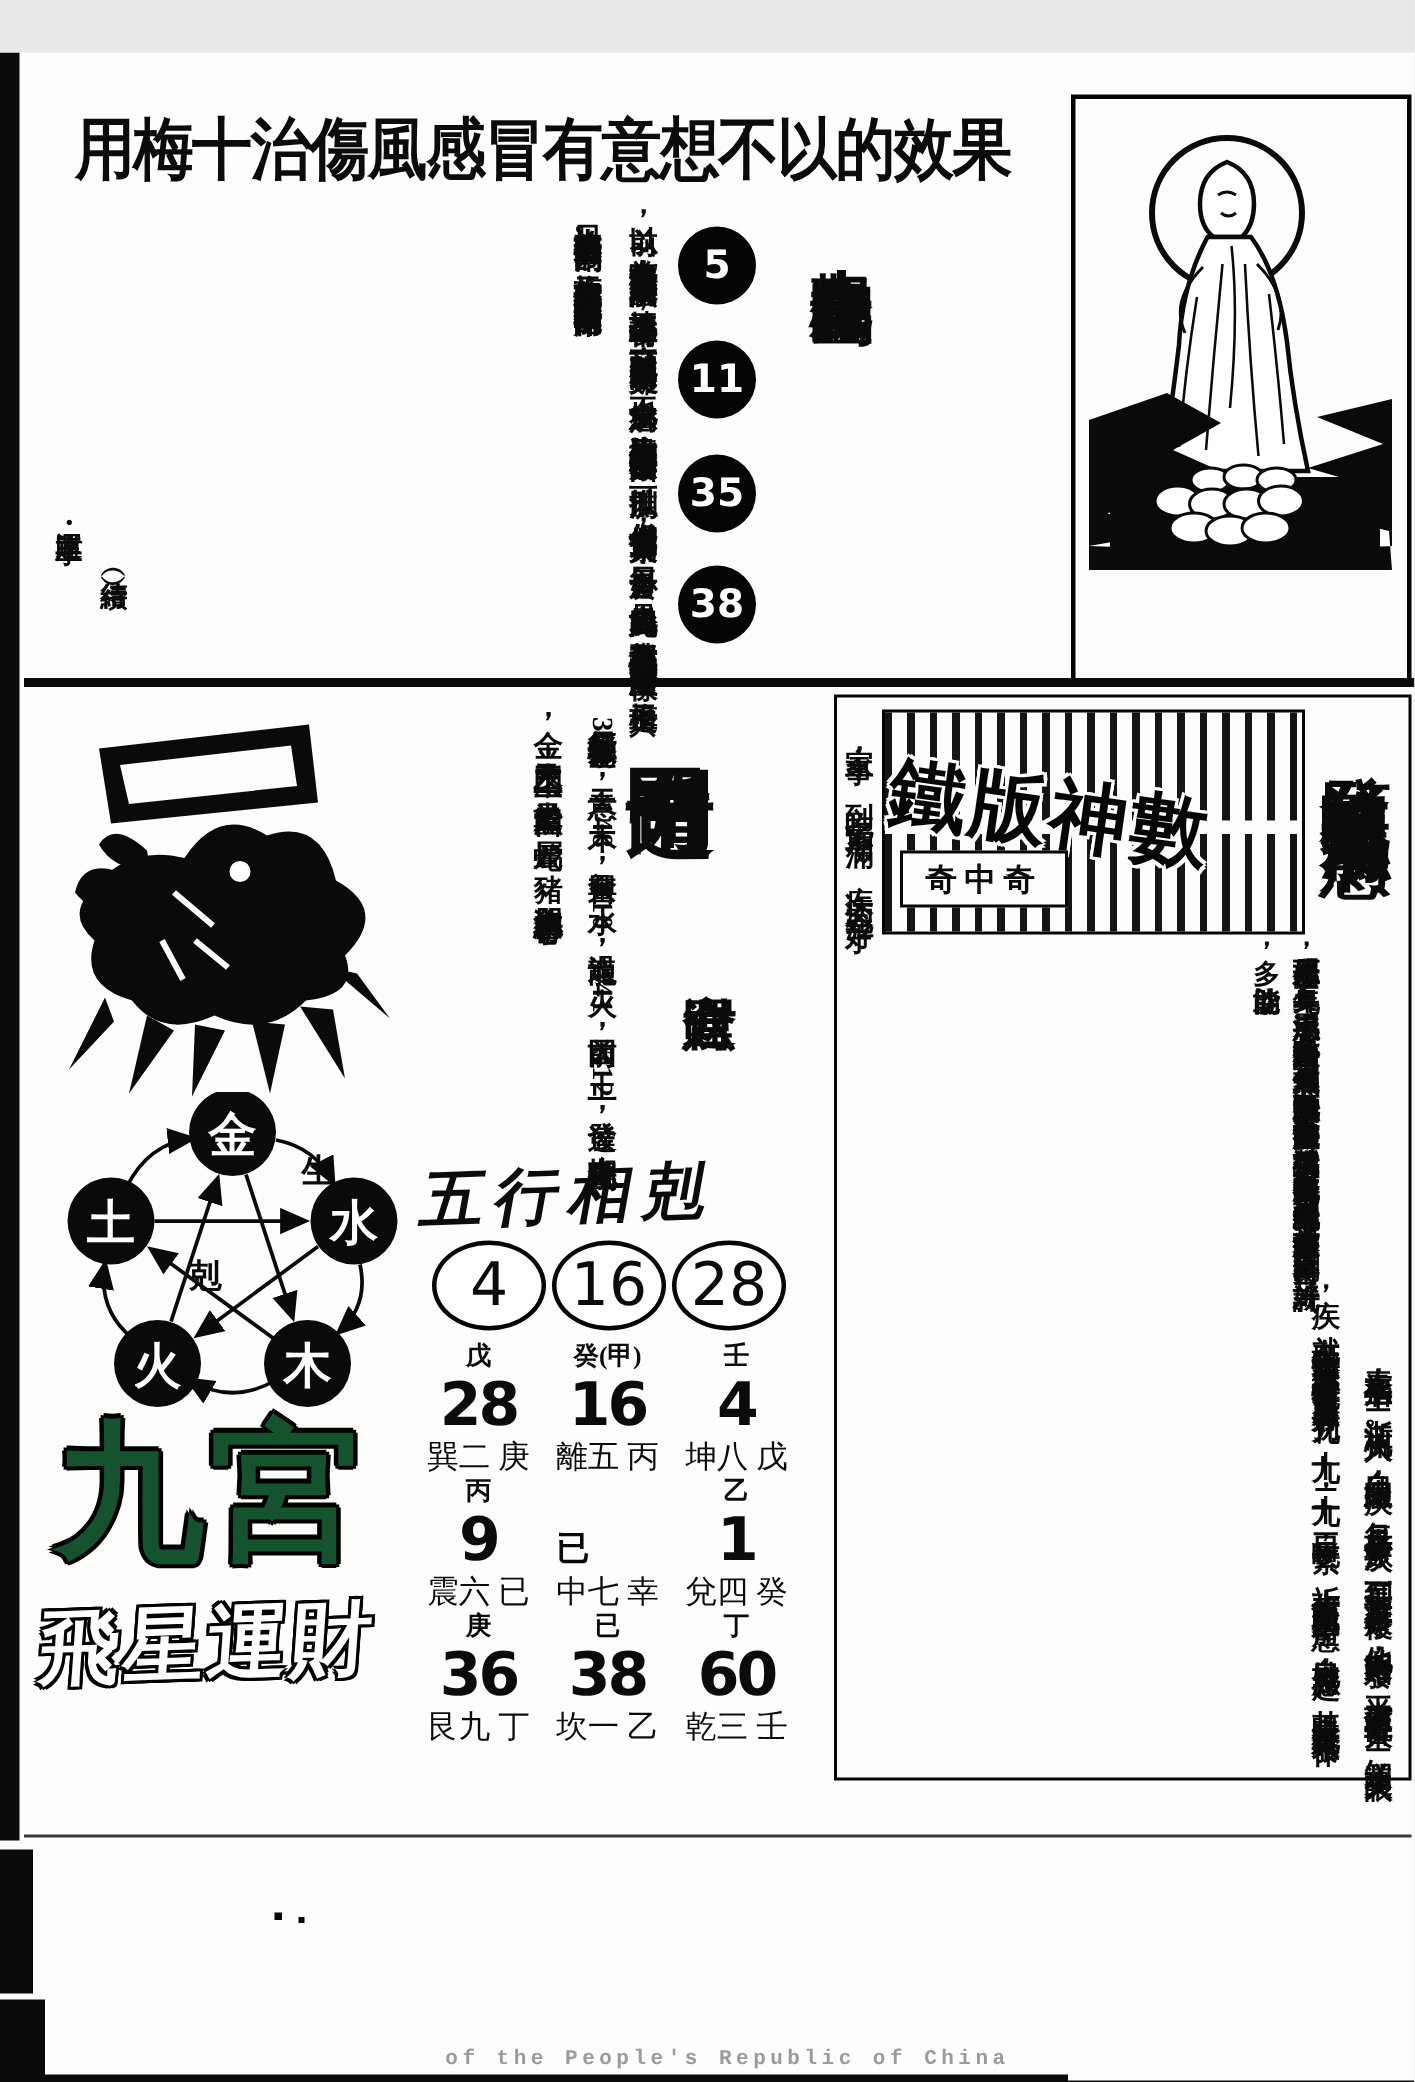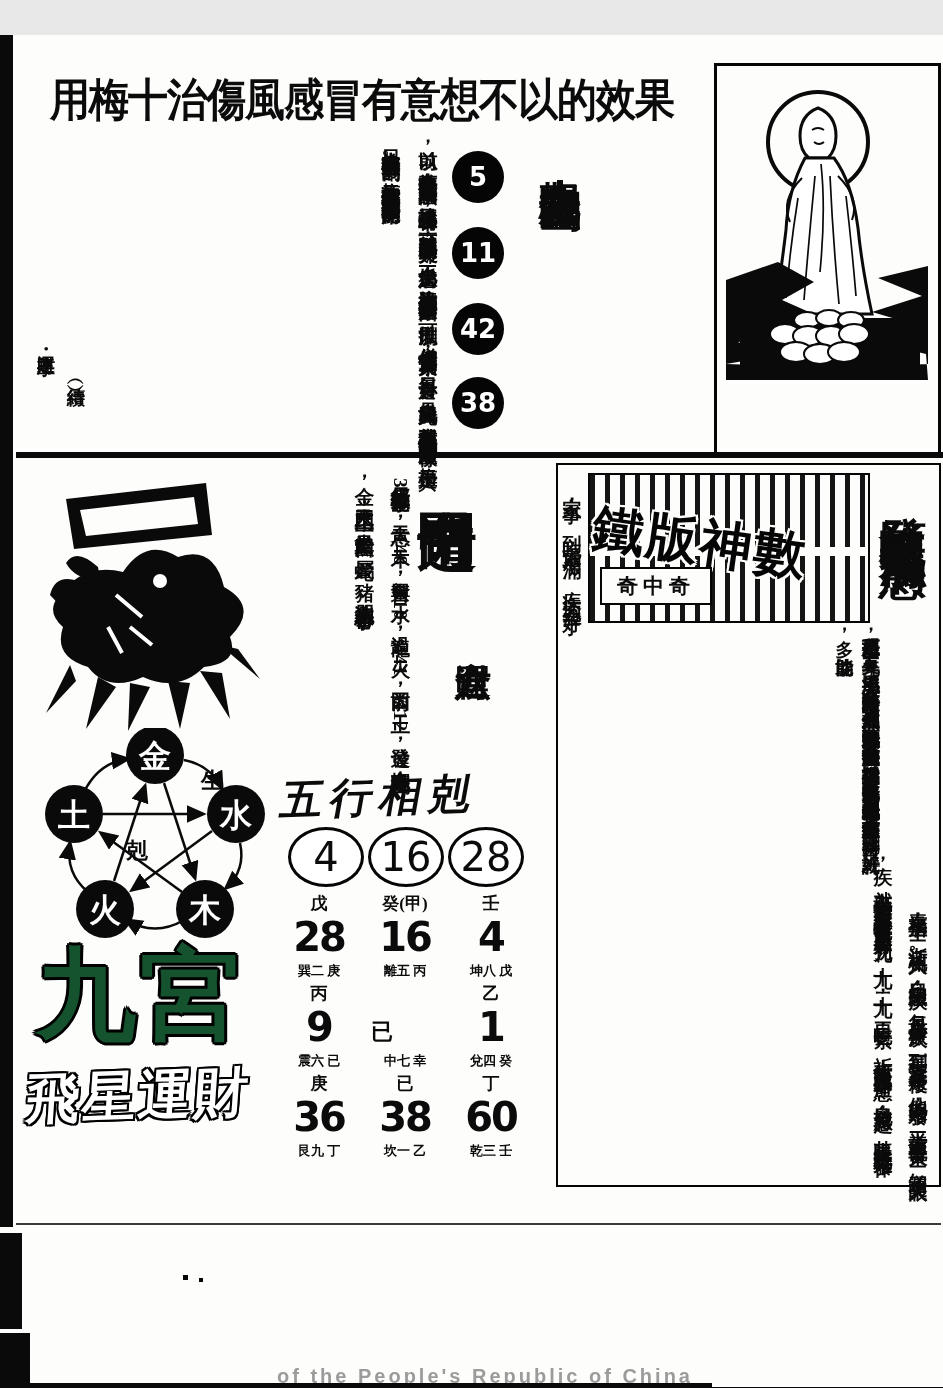--- a/index.html
+++ b/index.html
@@ -43,21 +43,21 @@
   #wuxing-heading{left:282px;top:734px;font-size:42px;font-weight:900;letter-spacing:7px;
                   transform:skewX(-12deg) rotate(-2deg);white-space:nowrap;}
   .oval{width:76px;height:60px;border:3.5px solid #050505;border-radius:50%;box-sizing:border-box;
         display:flex;align-items:center;justify-content:center;font-size:40px;font-weight:500;
         font-family:"DejaVu Sans",sans-serif;background:#fff;}
   #palace-grid{left:276px;top:858px;display:grid;grid-template-columns:repeat(3,86px);grid-auto-rows:90px;}
   .cell{display:flex;flex-direction:column;align-items:center;justify-content:flex-start;}
   .cell .stem{font-size:17px;font-weight:800;height:22px;line-height:22px;}
   .cell .num{font-size:40px;font-weight:700;font-family:"DejaVu Sans",sans-serif;height:46px;line-height:44px;
              letter-spacing:-2px;}
-  .cell .bottom{font-size:13px;font-weight:700;height:20px;line-height:20px;white-space:pre;}
+  .cell .bottom{font-size:21px;font-weight:400;height:20px;line-height:20px;white-space:pre;}
   .cell .num.stem-mid{font-size:22px;font-family:"Liberation Serif",serif;letter-spacing:0;
                       margin-right:46px;margin-top:12px;height:34px;line-height:30px;}
 
   
   #right-box{left:556px;top:428px;width:385px;height:724px;border:2.5px solid #050505;box-sizing:border-box;}
   #masthead{left:30px;top:8px;width:282px;height:150px;border:2px solid #050505;box-sizing:border-box;
             background:repeating-linear-gradient(90deg,#151515 0 5px,#fdfdfb 5px 15px);}
   #masthead-band{left:0;top:72px;width:100%;height:9px;background:#fdfdfb;}
   #masthead-text{left:8px;top:18px;font-size:52px;font-weight:900;white-space:nowrap;
       transform:rotate(8deg);transform-origin:left top;letter-spacing:2px;color:#050505;
@@ -67,22 +67,22 @@
                   box-sizing:border-box;display:flex;align-items:center;justify-content:center;
                   font-size:21px;font-weight:800;letter-spacing:5px;}
   #tieban-title{right:4px;top:14px;height:424px;font-size:47px;font-weight:800;letter-spacing:5px;}
   #story1{left:28px;top:160px;width:298px;height:228px;font-size:18px;line-height:26.5px;font-weight:600;}
   #story1-end{left:1px;top:18px;height:404px;font-size:19px;font-weight:600;letter-spacing:6px;}
   #story2{left:28px;top:386px;width:350px;height:320px;font-size:19px;line-height:35px;font-weight:600;
           letter-spacing:2.5px;text-indent:46px;}
 
   
   #footer-line{left:16px;top:1188px;width:925px;height:2px;background:#3a3a3a;}
-  #faded{left:250px;top:1330px;width:470px;text-align:center;font-size:20px;font-weight:700;
-         color:#9b9b9b;letter-spacing:3px;filter:blur(0.5px);font-family:Liberation Sans, sans-serif;}
+  #faded{left:250px;top:1330px;width:470px;text-align:center;font-size:14px;font-weight:700;
+         color:#9b9b9b;letter-spacing:3px;filter:blur(0.5px);font-family:Liberation Mono, monospace;}
   .dot{background:#050505;}
 </style>
 </head>
 <body>
 
 <div id="page">
 
   <div class="abs blk" style="left:0;top:0;width:13px;height:1192px;"></div>
   <div class="abs blk" style="left:0;top:1198px;width:22px;height:96px;"></div>
   <div class="abs blk" style="left:0;top:1298px;width:30px;height:90px;"></div>
@@ -93,21 +93,21 @@
   <div id="tbc" class="abs v">（待續）</div>
   <div id="byline" class="abs v">・運財王子・</div>
 
   <div class="abs code-circle" style="left:452px;top:116px;">
       <span>5</span>
     </div>
   <div class="abs code-circle" style="left:452px;top:192px;align-items:center;">
       <span>11</span>
     </div>
   <div class="abs code-circle" style="left:452px;top:268px;">
-      <span>42</span>
+      <span>35</span>
     </div>
   <div class="abs code-circle" style="left:452px;top:342px;">
       <span>38</span>
     </div>
 
   <div id="lingma-title" class="abs v">觀音賜降靈碼：</div>
 
   <div id="guanyin-box" class="abs">
     <svg class="abs" style="left:3px;top:2px;" width="215" height="325" viewBox="0 0 215 325">
       <circle cx="98" cy="74" r="50" fill="none" stroke="#0a0a0a" stroke-width="4"></circle>

